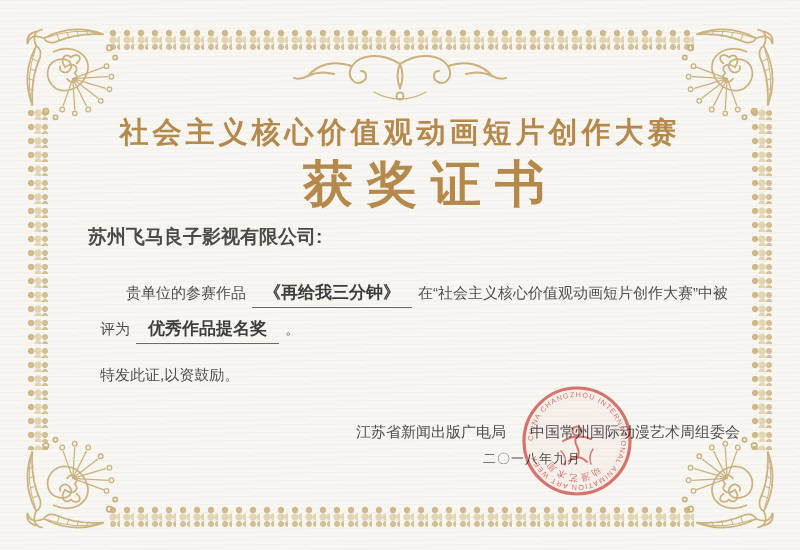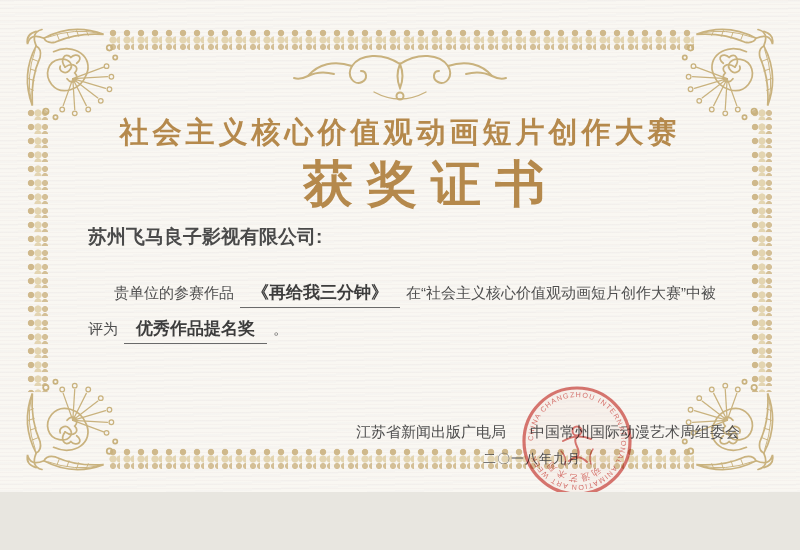--- a/index.html
+++ b/index.html
@@ -1,17 +1,17 @@
 <!DOCTYPE html>
 <html><head>
 <meta charset="utf-8">
 <style>
   html,body{margin:0;padding:0;background:#e8e6e0;}
   .paper{
-    position:relative;width:800px;height:492px;overflow:hidden;
+    position:relative;width:800px;height:550px;overflow:hidden;
     background:
       repeating-linear-gradient(180deg, rgba(214,196,196,0.10) 0 1px, rgba(255,255,255,0) 1px 4px),
       repeating-linear-gradient(178deg, rgba(190,190,210,0.05) 0 2px, rgba(255,255,255,0) 2px 7px),
       #f9f7f2;
     font-family:"Liberation Sans","DejaVu Sans",sans-serif;
     color:#4b4b4b;
   }
   
   .lace{
     position:absolute;
@@ -50,21 +50,21 @@
   .comp-title{
     position:absolute;left:0;right:0;top:113px;text-align:center;
     font-size:29px;font-weight:bold;color:#b5894c;letter-spacing:4px;white-space:nowrap;
   }
   .main-title{
     position:absolute;left:0;right:0;top:151px;text-align:center;
     font-family:"Liberation Serif","DejaVu Serif",serif;
     font-size:50px;font-weight:bold;color:#b5894c;letter-spacing:14px;text-indent:14px;white-space:nowrap;margin-left:48px;
   }
   .recipient{position:absolute;left:88px;top:224px;font-size:19px;font-weight:700;color:#4a4a4a;}
-  .bodyline{position:absolute;left:88px;font-size:15px;color:#4f4f4f;white-space:nowrap;}
+  .bodyline{position:absolute;left:100px;font-size:15px;color:#4f4f4f;white-space:nowrap;}
   .l1{top:281px;padding-left:26px;}
   .l2{top:317px;}
   .closing{top:366px;}
   .fill-in{
     display:inline-block;font-size:17px;font-weight:bold;color:#3d3d3d;
     border-bottom:1.5px solid #6a6a6a;padding:0 12px 3px;margin:0 6px;
     vertical-align:baseline;
   }
   .issuers{position:absolute;left:347px;top:423px;font-size:15px;color:#4f4f4f;white-space:nowrap;margin-left:9px;}
   .issuers .gap{display:inline-block;width:24px;}
@@ -161,20 +161,21 @@
   <div class="recipient">苏州飞马良子影视有限公司:</div>
 
   <div class="bodyline l1">
     <span>贵单位的参赛作品</span><span class="fill-in">《再给我三分钟》</span><span>在“社会主义核心价值观动画短片创作大赛”中被</span>
   </div>
 
   <div class="bodyline l2">
     <span>评为</span><span class="fill-in">优秀作品提名奖</span><span>。</span>
   </div>
 
+  <div class="bodyline closing">特发此证,以资鼓励。</div>
 
   <div class="issuers">
     <span>江苏省新闻出版广电局</span><span class="gap"></span><span>中国常州国际动漫艺术周组委会</span>
   </div>
 
   <div class="date">二〇一八年九月</div>
 
   <svg class="seal" viewBox="0 0 120 120">
     <circle cx="60" cy="60" r="53" fill="rgba(224,110,106,0.05)" stroke="#d6615c" stroke-width="3.2"></circle>
     <defs>

